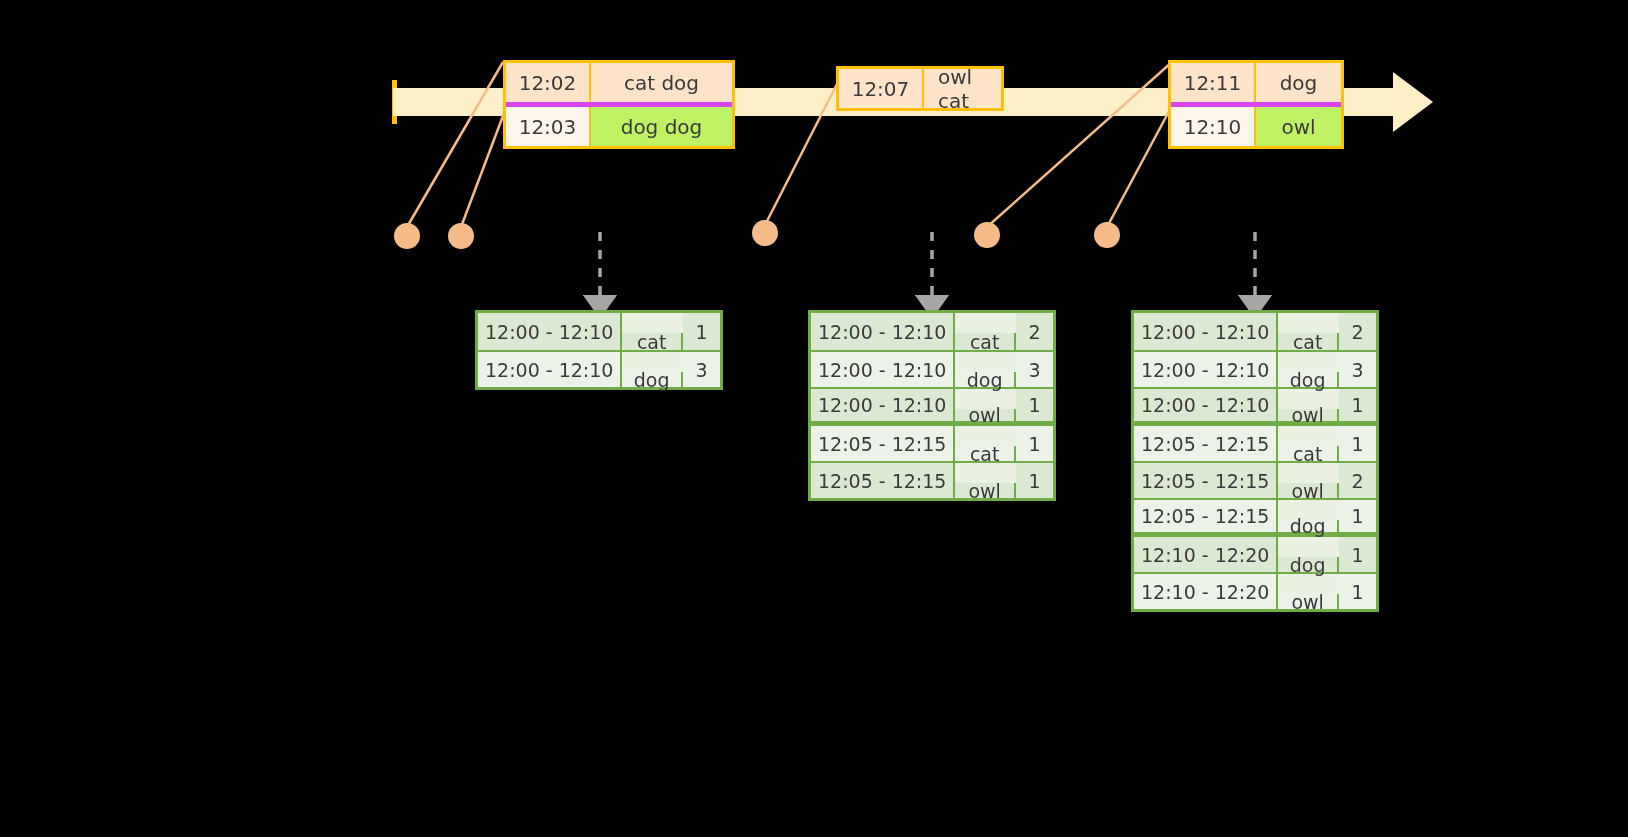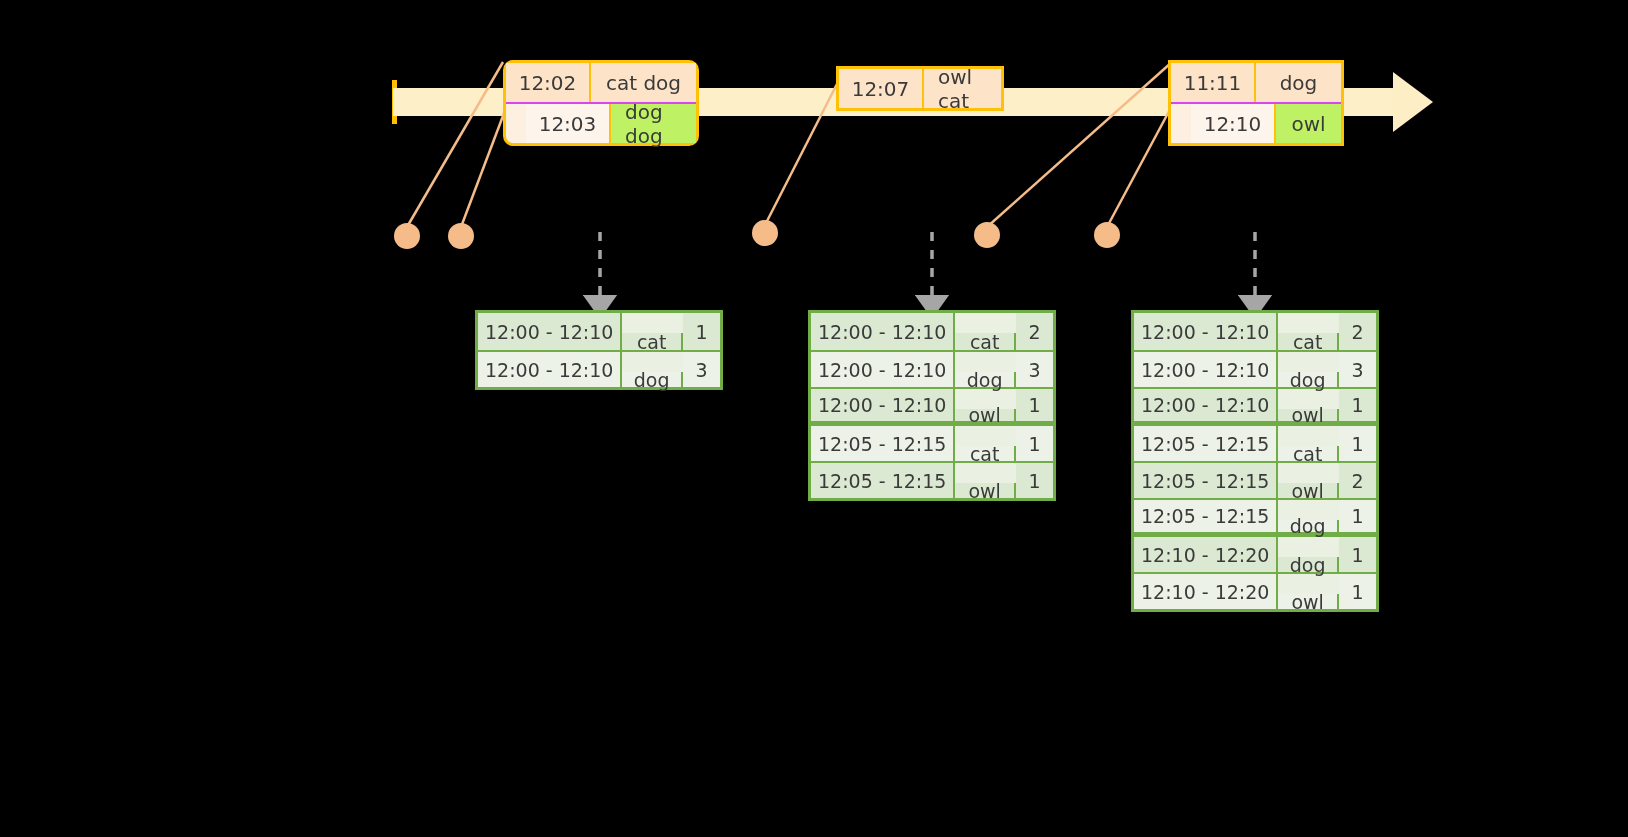--- a/index.html
+++ b/index.html
@@ -60,22 +60,21 @@
     position: absolute;
     border: 3px solid #ffc107;
     box-sizing: border-box;
     background: #fdf0e0;
   }
   .event-row {
     display: flex;
     height: 39px;
   }
   .event-row + .event-row {
-    border-top: 2px solid #d946ef;
-    padding-left: 20px;
+    border-top: 5px solid #d946ef;
   }
   .event-row.alt .ev-time,
   .event-row.alt .ev-words {
     background: #fde3c8;
   }
   .ev-time {
     width: 85px;
     display: flex;
     align-items: center;
     justify-content: center;
@@ -90,21 +89,21 @@
     display: flex;
     align-items: center;
     justify-content: center;
     font-size: 20px;
     color: #3a3a3a;
     background: #bef264;
     box-sizing: border-box;
     padding: 0 14px;
   }
 
-  #event-box-1 { left: 503px; top: 60px; width: 196px; border-radius: 10px; }
+  #event-box-1 { left: 503px; top: 60px; width: 232px; }
   #event-box-2 { left: 836px; top: 66px; width: 168px; }
   #event-box-3 { left: 1168px; top: 60px; width: 176px; }
 
   
   .result-table {
     position: absolute;
     border: 3px solid #70ad47;
     box-sizing: border-box;
     background: #eaf1e3;
   }
@@ -192,21 +191,21 @@
       </div>
     </div>
   <div class="event-box" id="event-box-2">
       <div class="event-row alt">
         <div class="ev-time">12:07</div>
         <div class="ev-words">owl cat</div>
       </div>
     </div>
   <div class="event-box" id="event-box-3">
       <div class="event-row alt">
-        <div class="ev-time">11:11</div>
+        <div class="ev-time">12:11</div>
         <div class="ev-words">dog</div>
       </div>
       <div class="event-row">
         <div class="ev-time">12:10</div>
         <div class="ev-words">owl</div>
       </div>
     </div>
 
   <div class="result-table" id="result-table-1">
       <div class="res-row shade">

